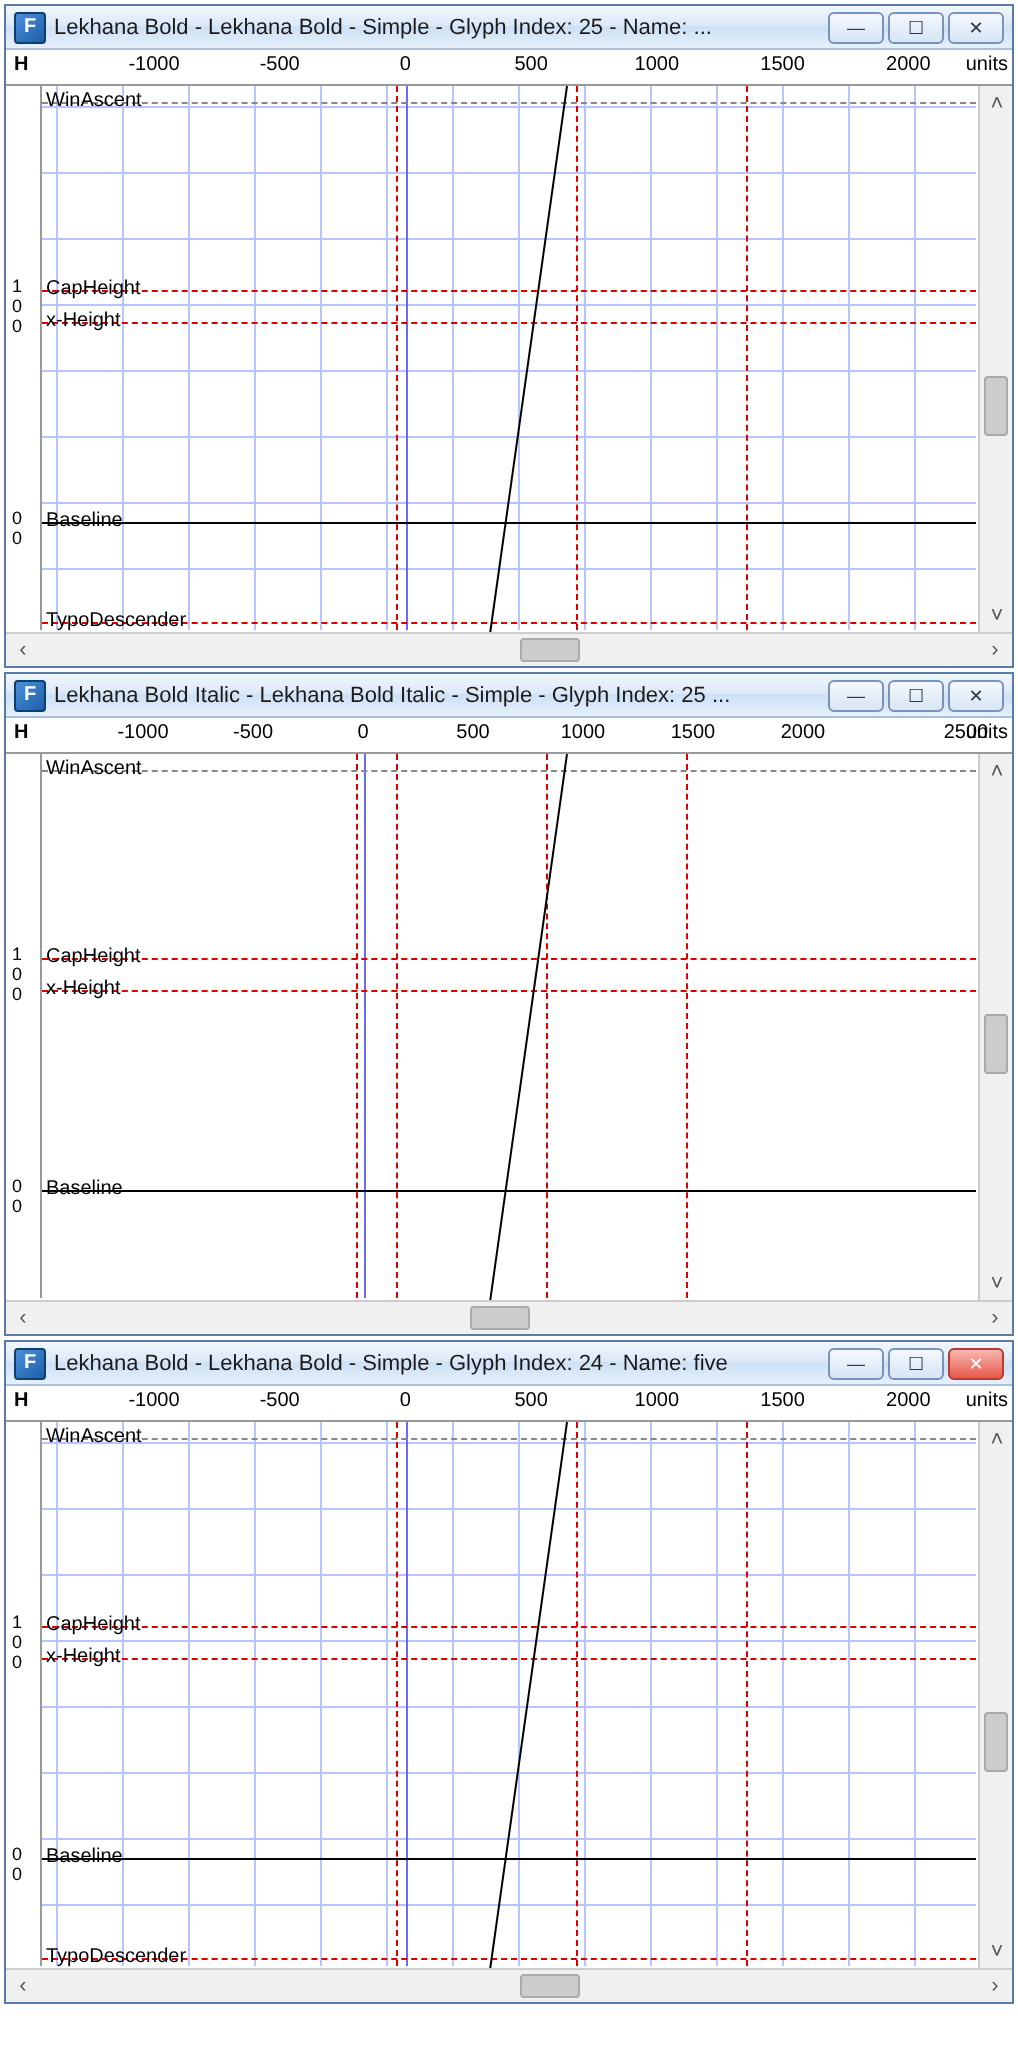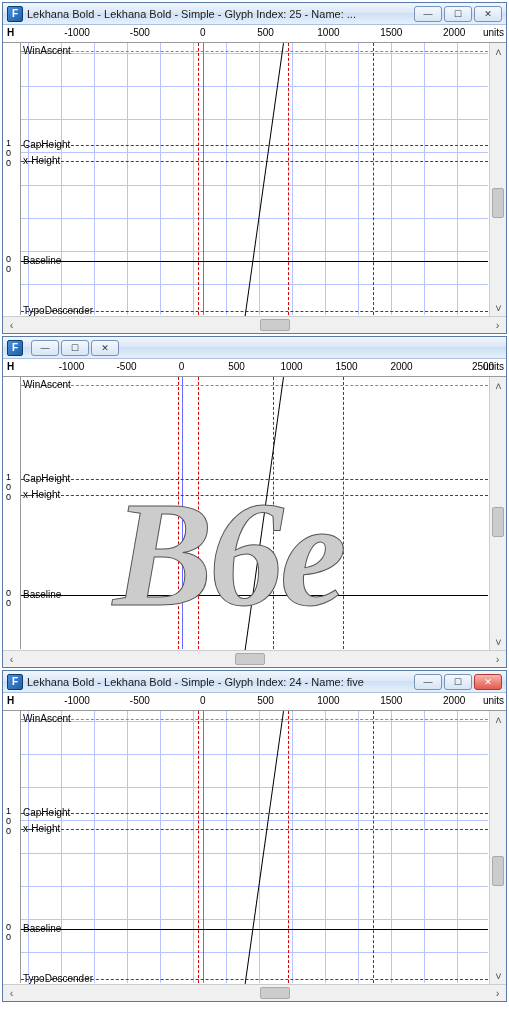--- a/index.html
+++ b/index.html
@@ -239,20 +239,21 @@
               <div class="thumb" style="left: 240px;"></div>
             </div>
             <div class="arrow">›</div>
           </div>
         </div>
       </div>
     </div>
     <div class="win">
       <div class="titlebar">
         <div class="app-icon">F</div>
+        <div class="title-text">Lekhana Bold Italic - Lekhana Bold Italic - Simple - Glyph Index: 25 ...</div>
         <div class="win-btns">
           <div class="win-btn">—</div>
           <div class="win-btn">☐</div>
           <div class="win-btn">✕</div>
         </div>
       </div>
       <div class="content">
         <div class="ruler-h">
           <span class="h-letter">H</span>
           <span class="tick" style="left: 68.5px;">-1000</span>
@@ -282,21 +283,20 @@
           <div class="metric-label" style="top: 2px;">WinAscent</div>
           <div class="hline red" style="top: 102px;"></div>
           <div class="metric-label" style="top: 96px;">CapHeight</div>
           <div class="hline red" style="top: 118px;"></div>
           <div class="metric-label" style="top: 112px;">x-Height</div>
           <div class="hline solid-black" style="top: 218px;"></div>
           <div class="metric-label" style="top: 212px;">Baseline</div>
           <div class="hline dash" style="top: 282px;"></div>
           <div class="metric-label" style="top: 276px;">WinDescent</div>
           <div class="italic-line" style="left: 280px; top: 0px; height: 290px; transform: rotate(8deg);"></div>
-          <div class="glyphs" style="left: 110px; top: 102px; font-size: 150px; letter-spacing: -4px; font-family: Georgia, &quot;Times New Roman&quot;, serif;">B6e</div>
           <div class="scroll-v">
             <div class="arrow-v" style="top: 0px;">˄</div>
             <div class="thumb-v" style="top: 130px;"></div>
             <div class="arrow-v" style="bottom: 0px;">˅</div>
           </div>
           <div class="scroll-h">
             <div class="arrow">‹</div>
             <div class="track">
               <div class="thumb" style="left: 215px;"></div>
             </div>

